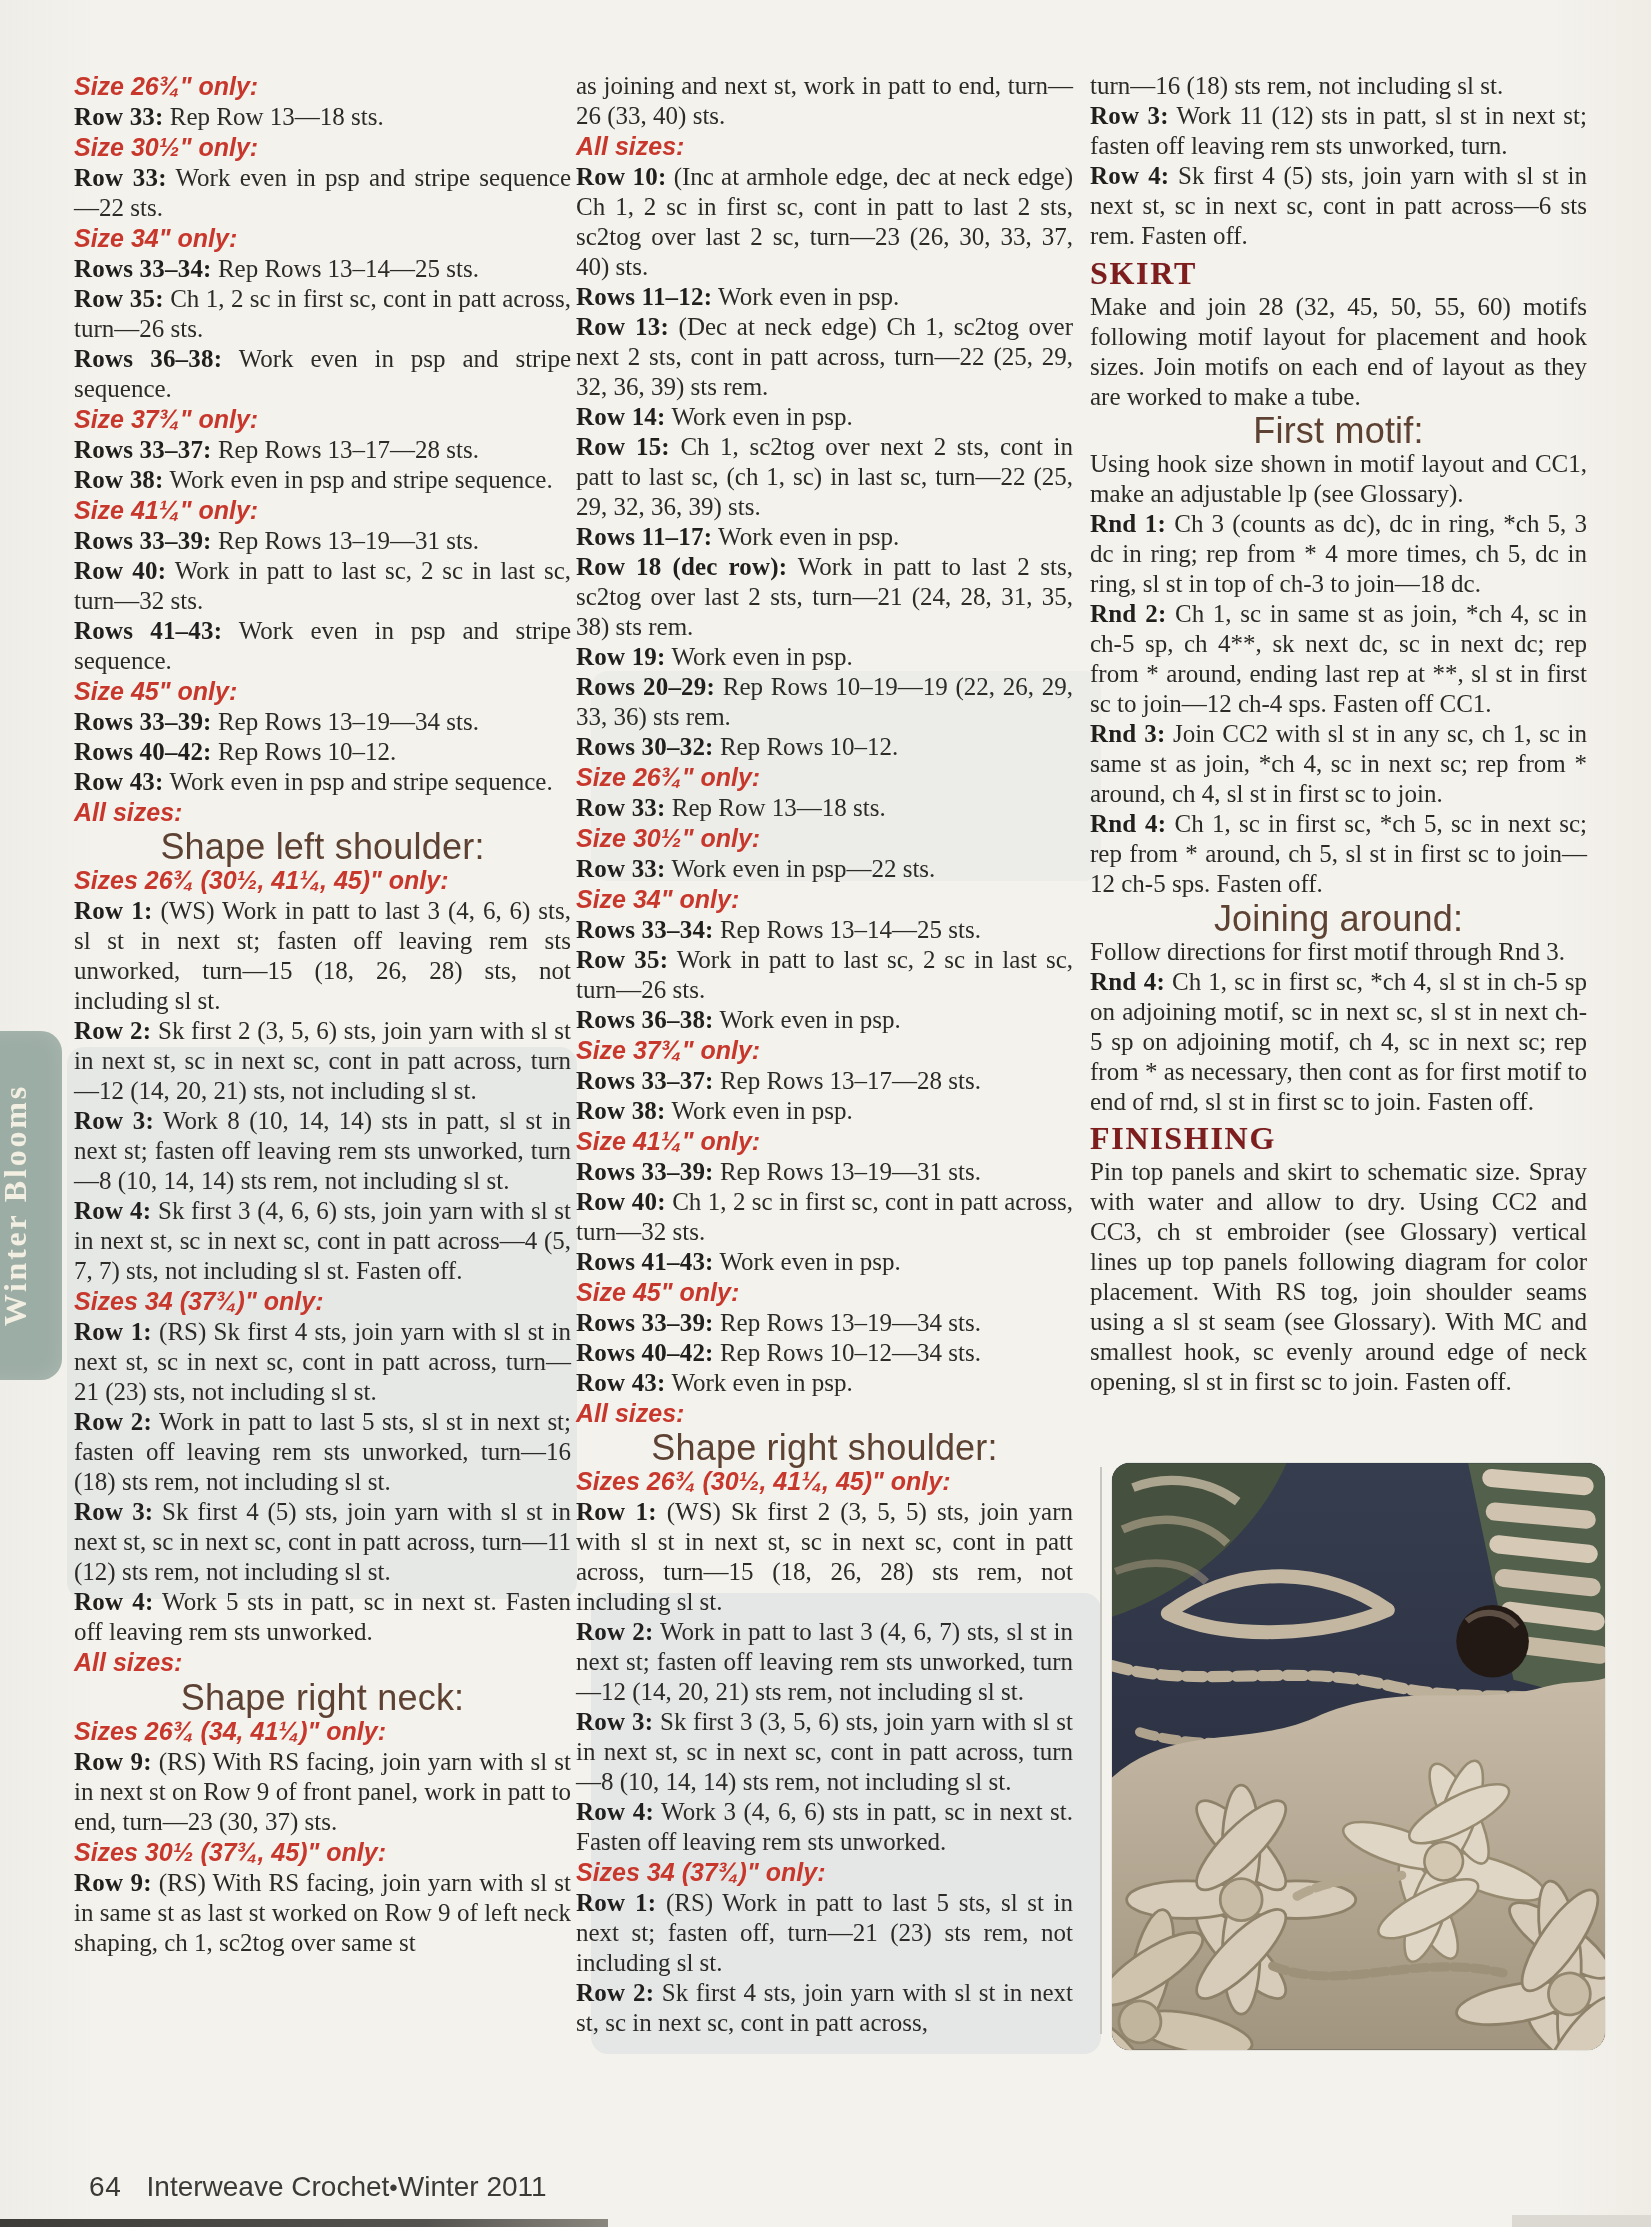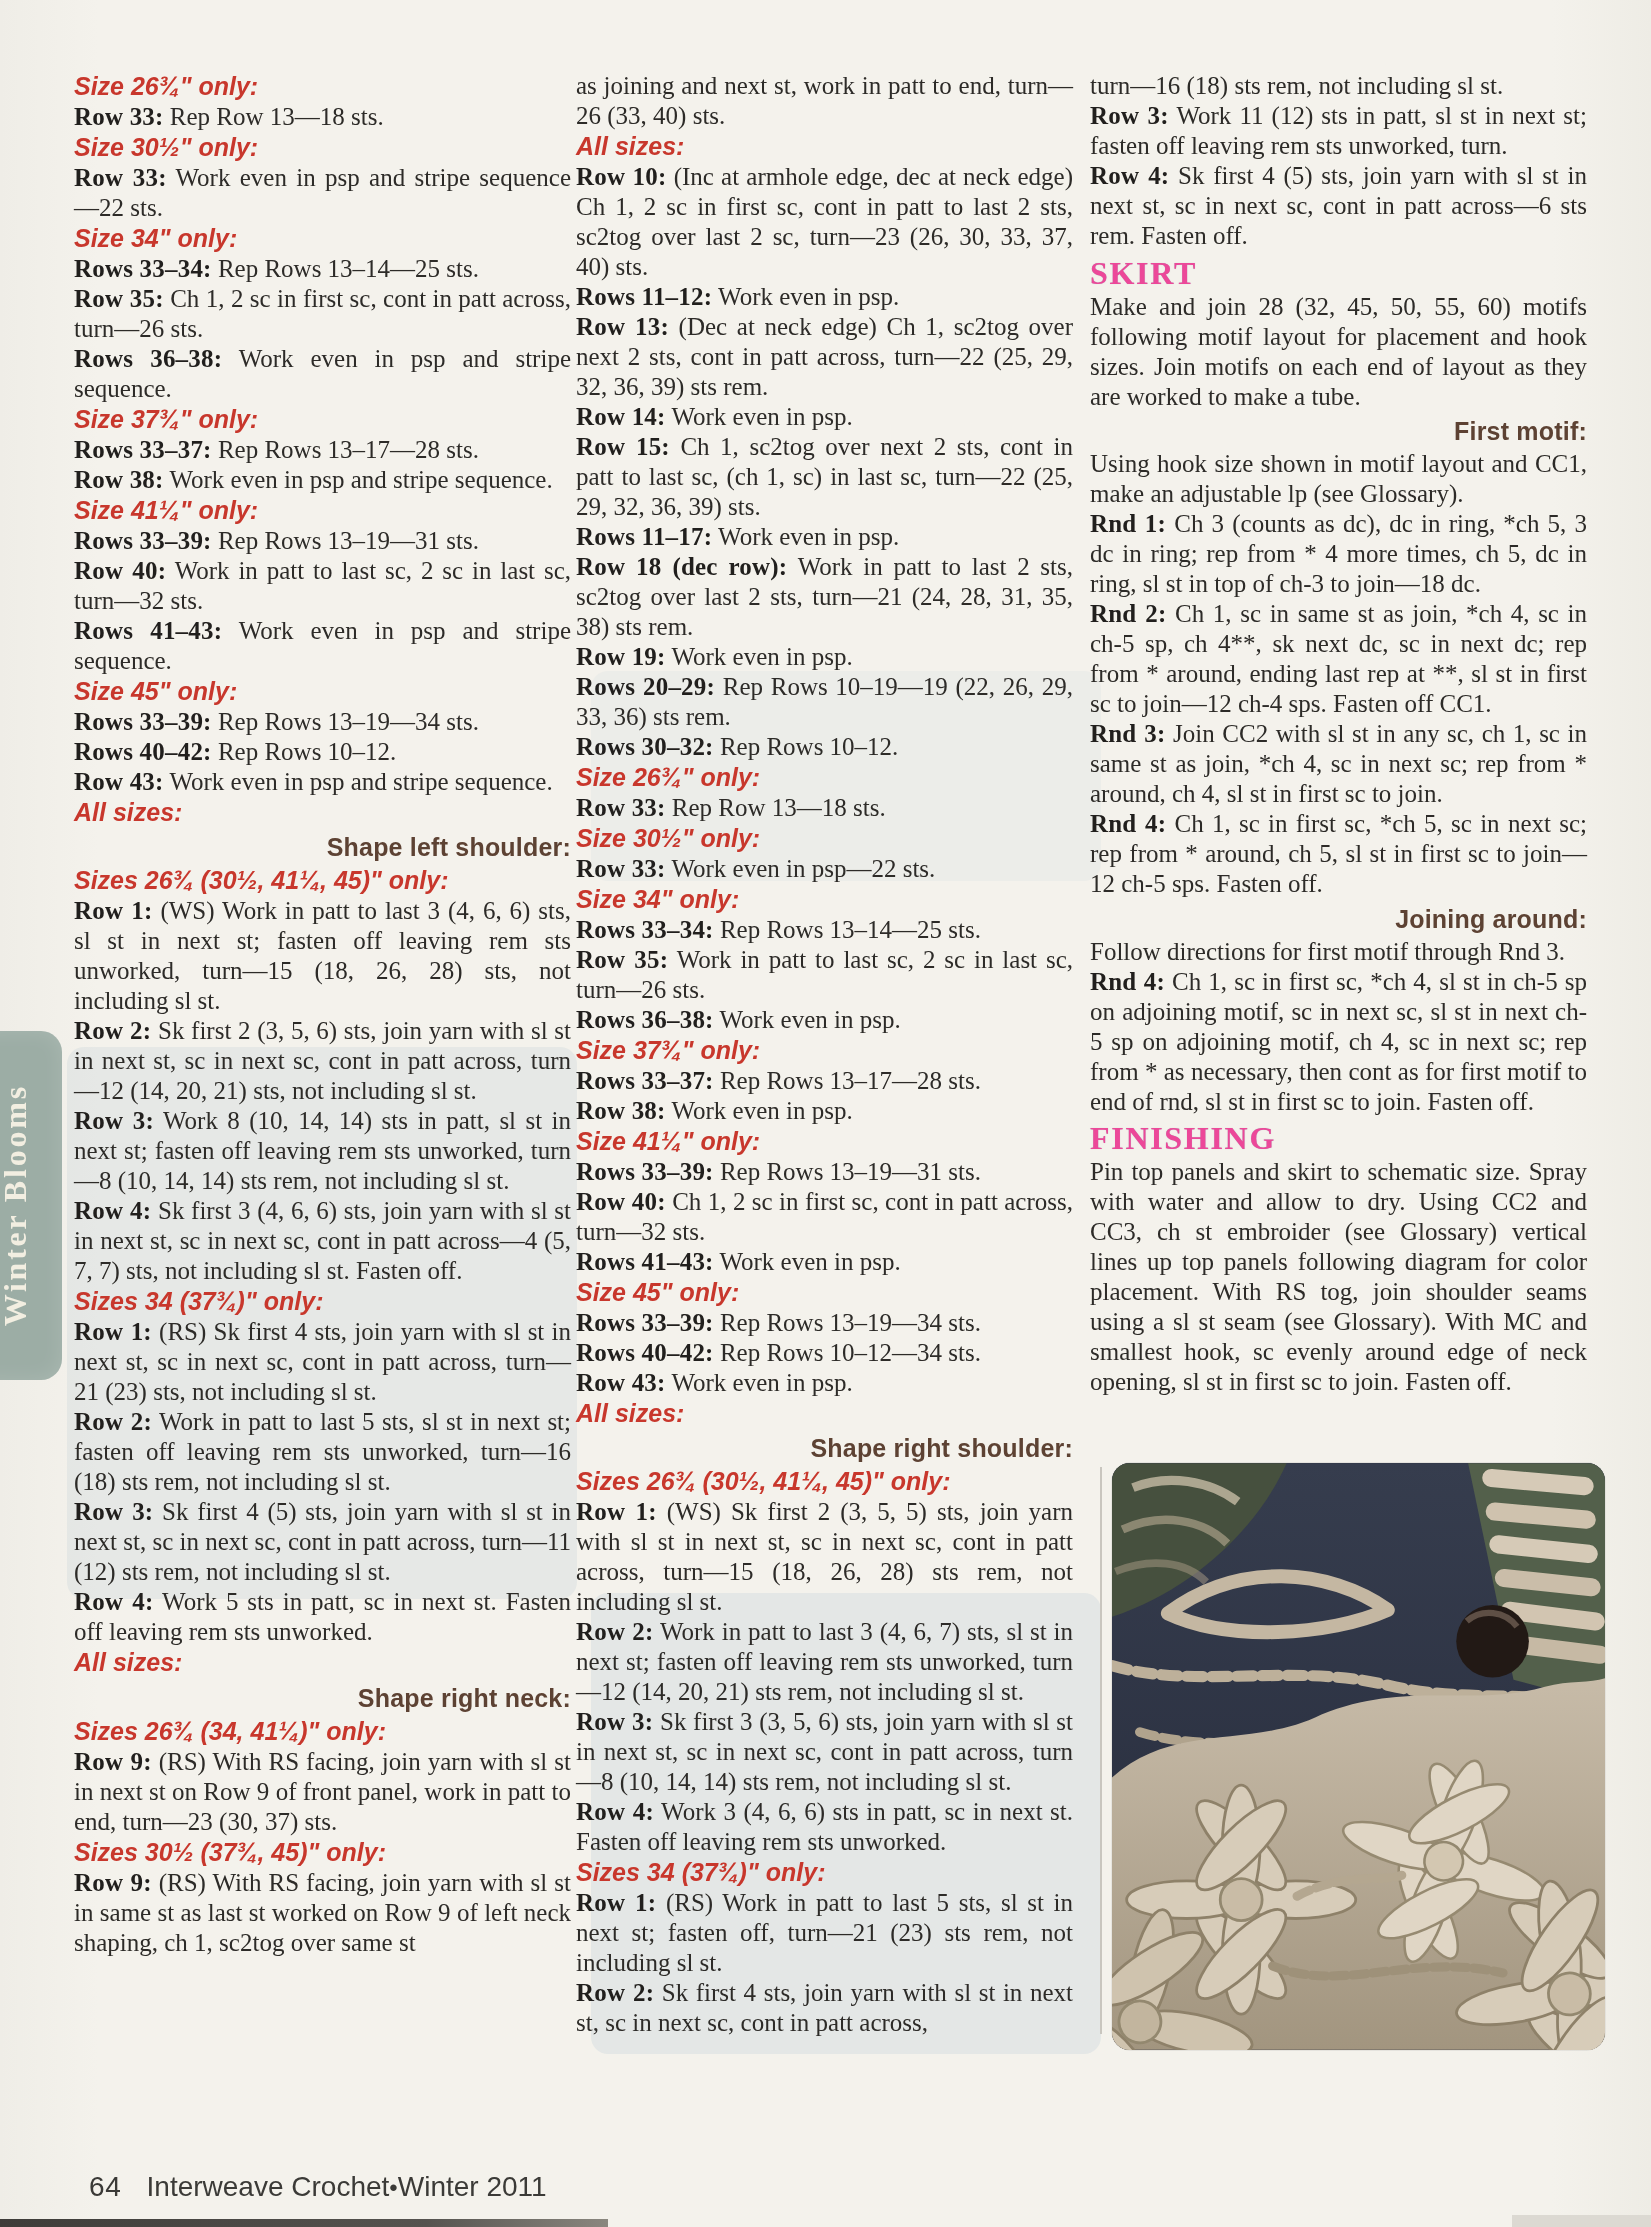--- a/index.html
+++ b/index.html
@@ -11,26 +11,26 @@
   .tint{position:absolute;border-radius:17px;pointer-events:none;}
   .column{position:absolute;top:71px;width:497px;font-size:25px;line-height:30px;text-align:justify;}
   .column p{margin:0;}
   .para{color:#2d2b28;}
   .row .lbl{font-weight:bold;color:#211f1d;letter-spacing:0.2px;}
   .size-head{
     font-family:"Liberation Sans", sans-serif;font-style:italic;font-weight:bold;
     color:#c8372c;font-size:25px;line-height:31px;text-align:left;
   }
   .shape-head{
-    font-family:"Liberation Sans", sans-serif;font-weight:bold;
-    color:#5d4233;font-size:25px;line-height:36px;padding-top:1.4px;text-align:right;letter-spacing:0.2px;
+    font-family:"Liberation Sans", sans-serif;font-weight:normal;
+    color:#5d4233;font-size:36px;line-height:36px;padding-top:1.4px;text-align:center;letter-spacing:0.2px;
   }
   .section-head{
     font-family:"Liberation Serif", serif;font-weight:bold;
-    color:#ec4899;font-size:32px;line-height:38px;letter-spacing:1.7px;padding-top:2.8px;text-align:left;
+    color:#7f1d1d;font-size:32px;line-height:38px;letter-spacing:1.7px;padding-top:2.8px;text-align:left;
     text-shadow:0 0 0.7px rgba(116,146,167,.6);
   }
   .sidebar-tab{
     position:absolute;left:-26.6px;top:1031px;width:89px;height:349px;
     background:#9cada5;border-radius:21px;box-shadow:inset 0 0 21px rgba(255,255,255,.15);
     display:flex;align-items:center;justify-content:center;
   }
   .sidebar-tab span{
     writing-mode:vertical-rl;transform:rotate(180deg);
     font-family:"Liberation Serif", serif;font-weight:bold;font-size:32px;letter-spacing:2.8px;

